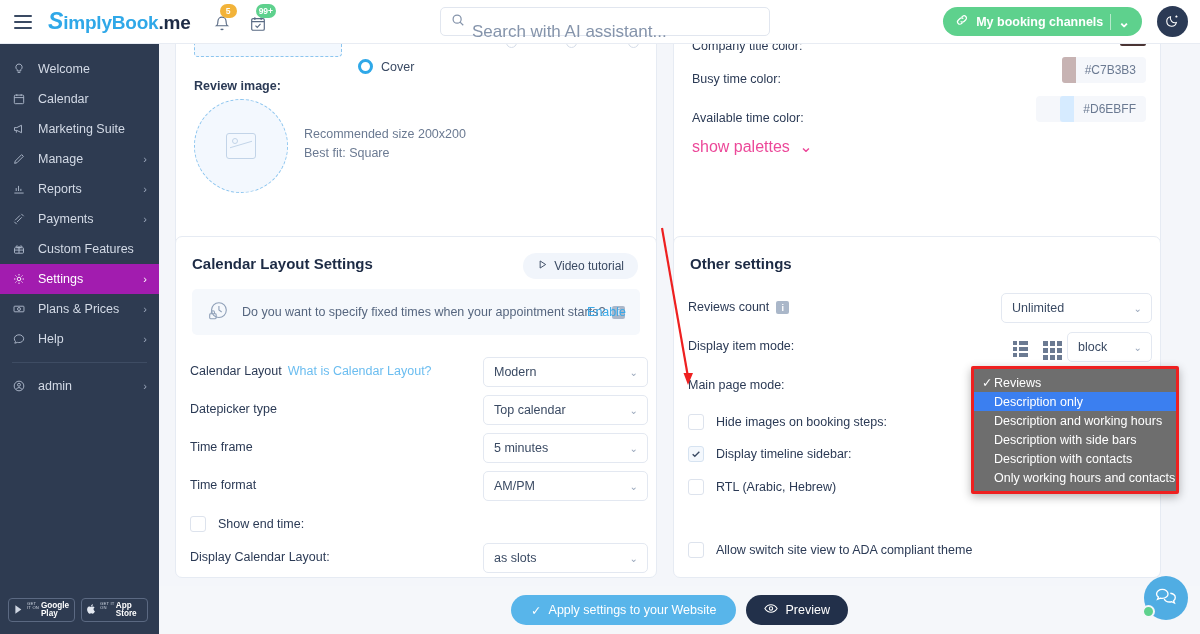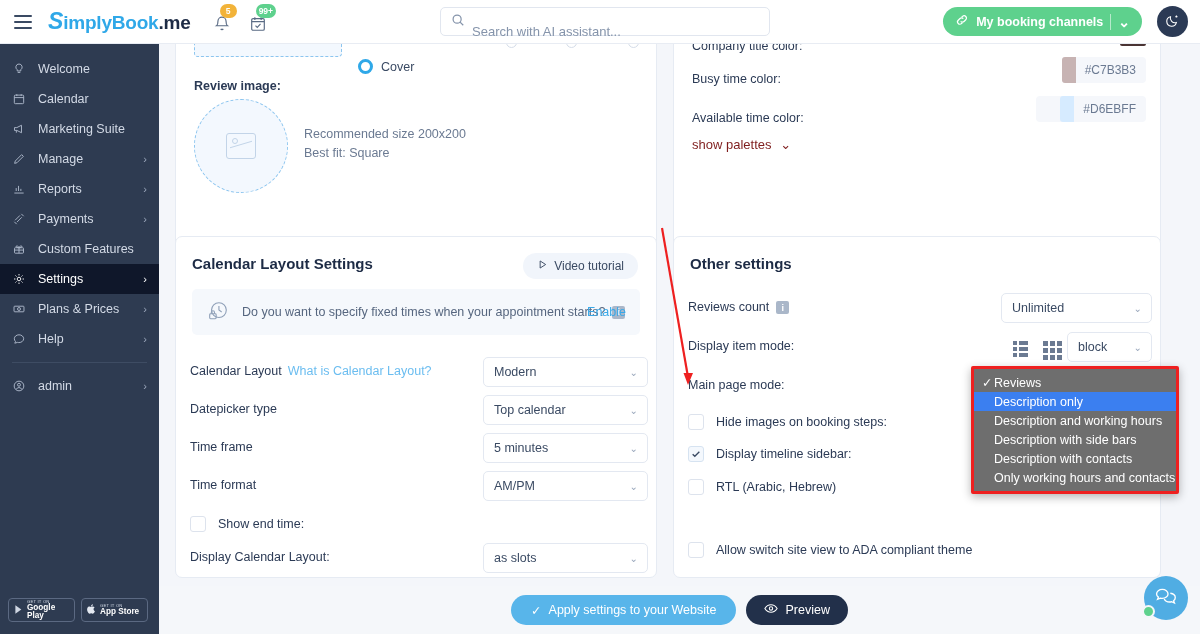--- a/index.html
+++ b/index.html
@@ -33,21 +33,21 @@
   }
   .badge.orange { background: #f2b339; }
   .badge.green { background: #5ed18d; }
 
   .searchwrap { position: absolute; left: 440px; top: 7px; width: 330px; height: 29px; }
   .searchbox {
     width: 100%; height: 100%; border: 1px solid #e1e6ef; border-radius: 5px;
     background: #fff; display: flex; align-items: center; padding: 0 10px;
   }
   .searchbox input {
-    border: 0; outline: 0; flex: 1; font-size: 13px; font-family: inherit;
+    border: 0; outline: 0; flex: 1; font-size: 17px; font-family: inherit;
     color: #6d28d9; margin-left: 7px; background: transparent; margin-top: 20px;
   }
   .searchbox input::placeholder { color: #8594ab; }
 
   .chanbtn {
     position: absolute; right: 58px; top: 7px; height: 29px; background: #5ed18d;
     border-radius: 15px; display: flex; align-items: center; padding: 0 12px;
     color: #fff; font-size: 12.5px; font-weight: 600; cursor: pointer; gap: 7px;
   }
   .chanbtn .sep { width: 1px; height: 16px; background: rgba(255,255,255,.55); }
@@ -62,32 +62,32 @@
     position: absolute; top: 44px; left: 0; width: 159px; height: 590px;
     background: #2e3b51; z-index: 30;
   }
   .navitem {
     height: 30px; display: flex; align-items: center; padding: 0 12px;
     color: #d3dae6; font-size: 12.5px; cursor: pointer; position: relative;
   }
   .navitem .ico { width: 20px; display: flex; align-items: center; color: #aeb9cb; }
   .navitem .lbl { margin-left: 6px; white-space: nowrap; }
   .navitem .car { position: absolute; right: 12px; color: #9aa6ba; font-size: 11px; }
-  .navitem.active { background: #0f172a; color: #fff; }
+  .navitem.active { background: #a21caf; color: #fff; }
   .navitem.active .ico, .navitem.active .car { color: #fff; }
   .navdiv { height: 1px; background: #3e4c63; margin: 8px 12px; }
   .stores {
     position: absolute; bottom: 12px; left: 8px; display: flex; gap: 6px;
   }
   .store {
     border: 1px solid #5b6982; border-radius: 4px; height: 24px; width: 67px;
     display: flex; align-items: center; gap: 3px; padding: 0 4px; cursor: pointer;
   }
   .store .st { color: #cfd6e2; line-height: 1; }
-  .store .tx { display: flex; flex-direction: column; line-height: 1; justify-content: space-between; }
+  .store .tx { display: flex; flex-direction: row; line-height: 1; justify-content: space-between; }
   .store .tx .a { font-size: 4.2px; color: #cfd6e2; letter-spacing: .2px; }
   .store .tx .b { font-size: 8.2px; color: #fff; font-weight: 600; }
 
   
   .content { position: absolute; top: 44px; left: 159px; width: 1041px; height: 590px; }
 
   .card {
     position: absolute; background: #fff; border: 1px solid #e6ebf3;
     border-radius: 7px;
   }
@@ -134,21 +134,21 @@
   .centerlbl { position: absolute; left: 162px; top: 22px; font-size: 11.5px; color: #8d9ab0; }
 
   
   .colrow { position: absolute; left: 18px; font-size: 12.5px; color: #2b3a55; font-weight: 500; }
   .swatchwrap {
     position: absolute; right: 14px; display: flex; align-items: center;
     background: #f5f7fb; border-radius: 4px; height: 26px; padding-right: 10px;
   }
   .swatch { width: 14px; height: 26px; border-radius: 3px 0 0 3px; }
   .swtext { font-size: 12px; color: #6b7a92; margin-left: 9px; }
-  .showpal { position: absolute; left: 18px; font-size: 13px; color: #7f1d1d; cursor: pointer; }
+  .showpal { position: absolute; left: 18px; font-size: 16px; color: #ec4899; cursor: pointer; }
 
   
   .vidbtn {
     position: absolute; right: 18px; top: 16px; height: 26px; background: #f1f5fb;
     border-radius: 13px; display: flex; align-items: center; gap: 6px;
     padding: 0 14px; font-size: 12px; color: #3a4a63; cursor: pointer;
   }
   .notice {
     position: absolute; left: 16px; top: 52px; right: 16px; height: 46px;
     background: #f5f8fc; border-radius: 5px; display: flex; align-items: center; padding: 0 14px;

